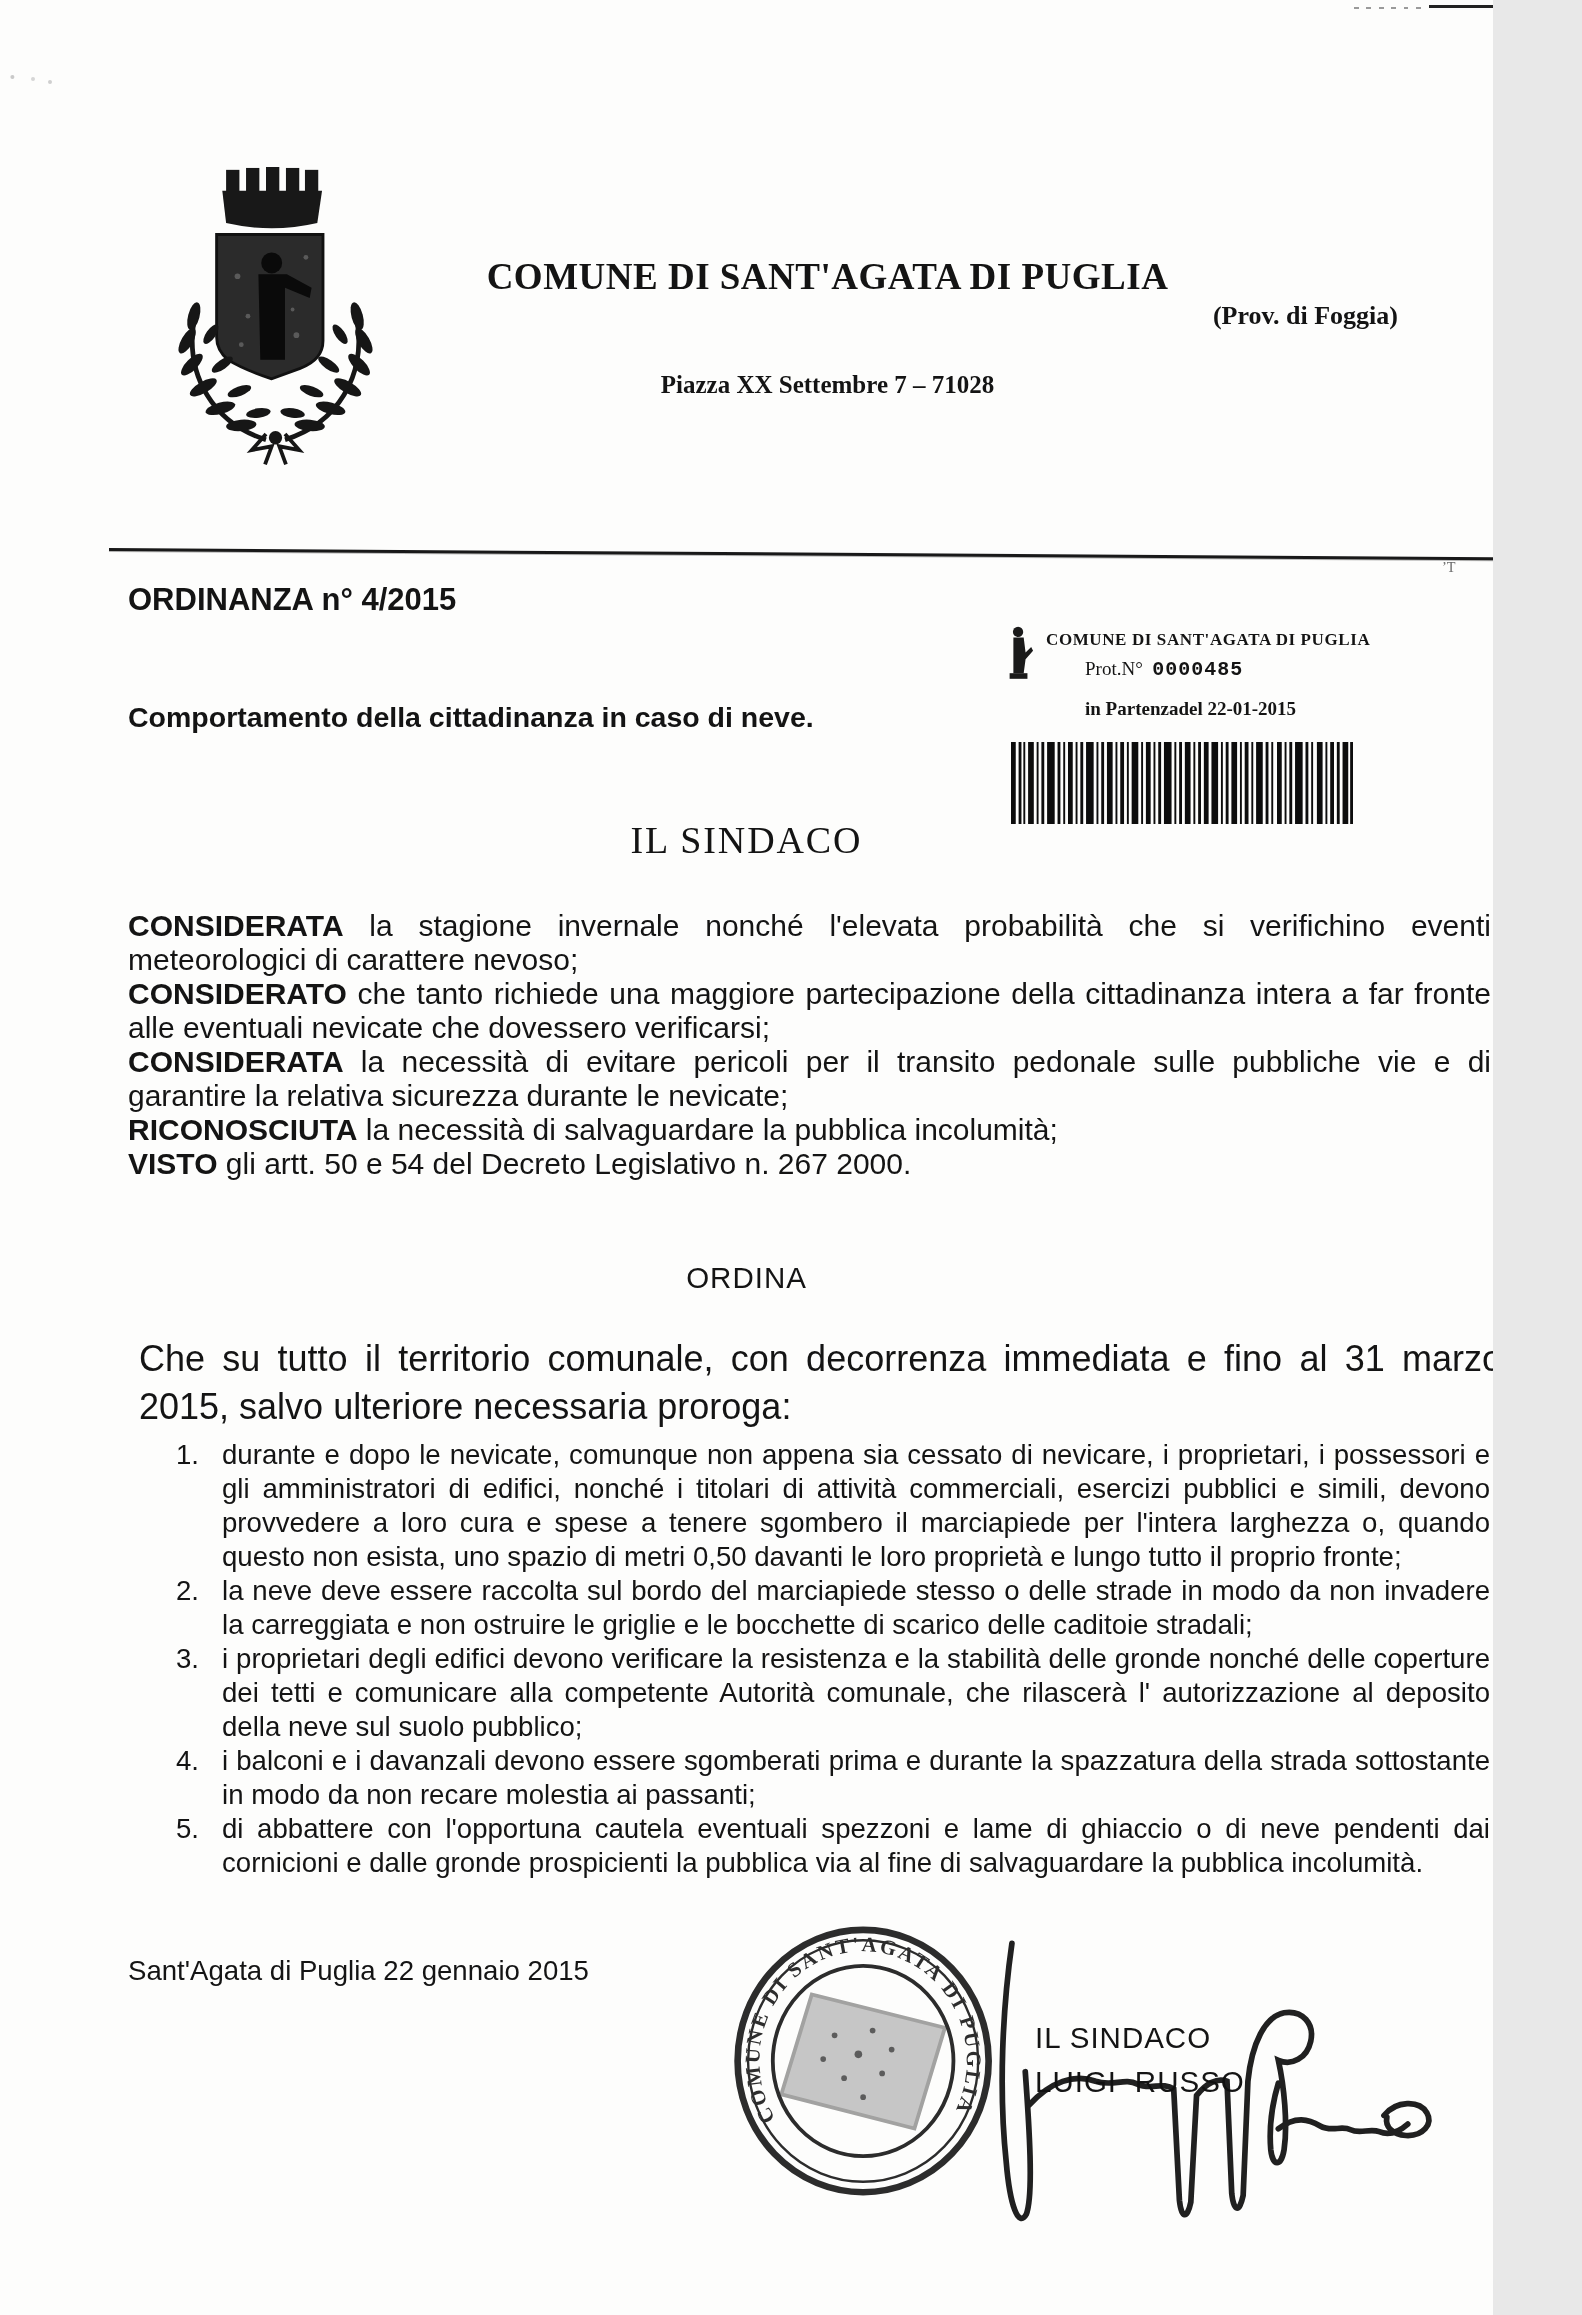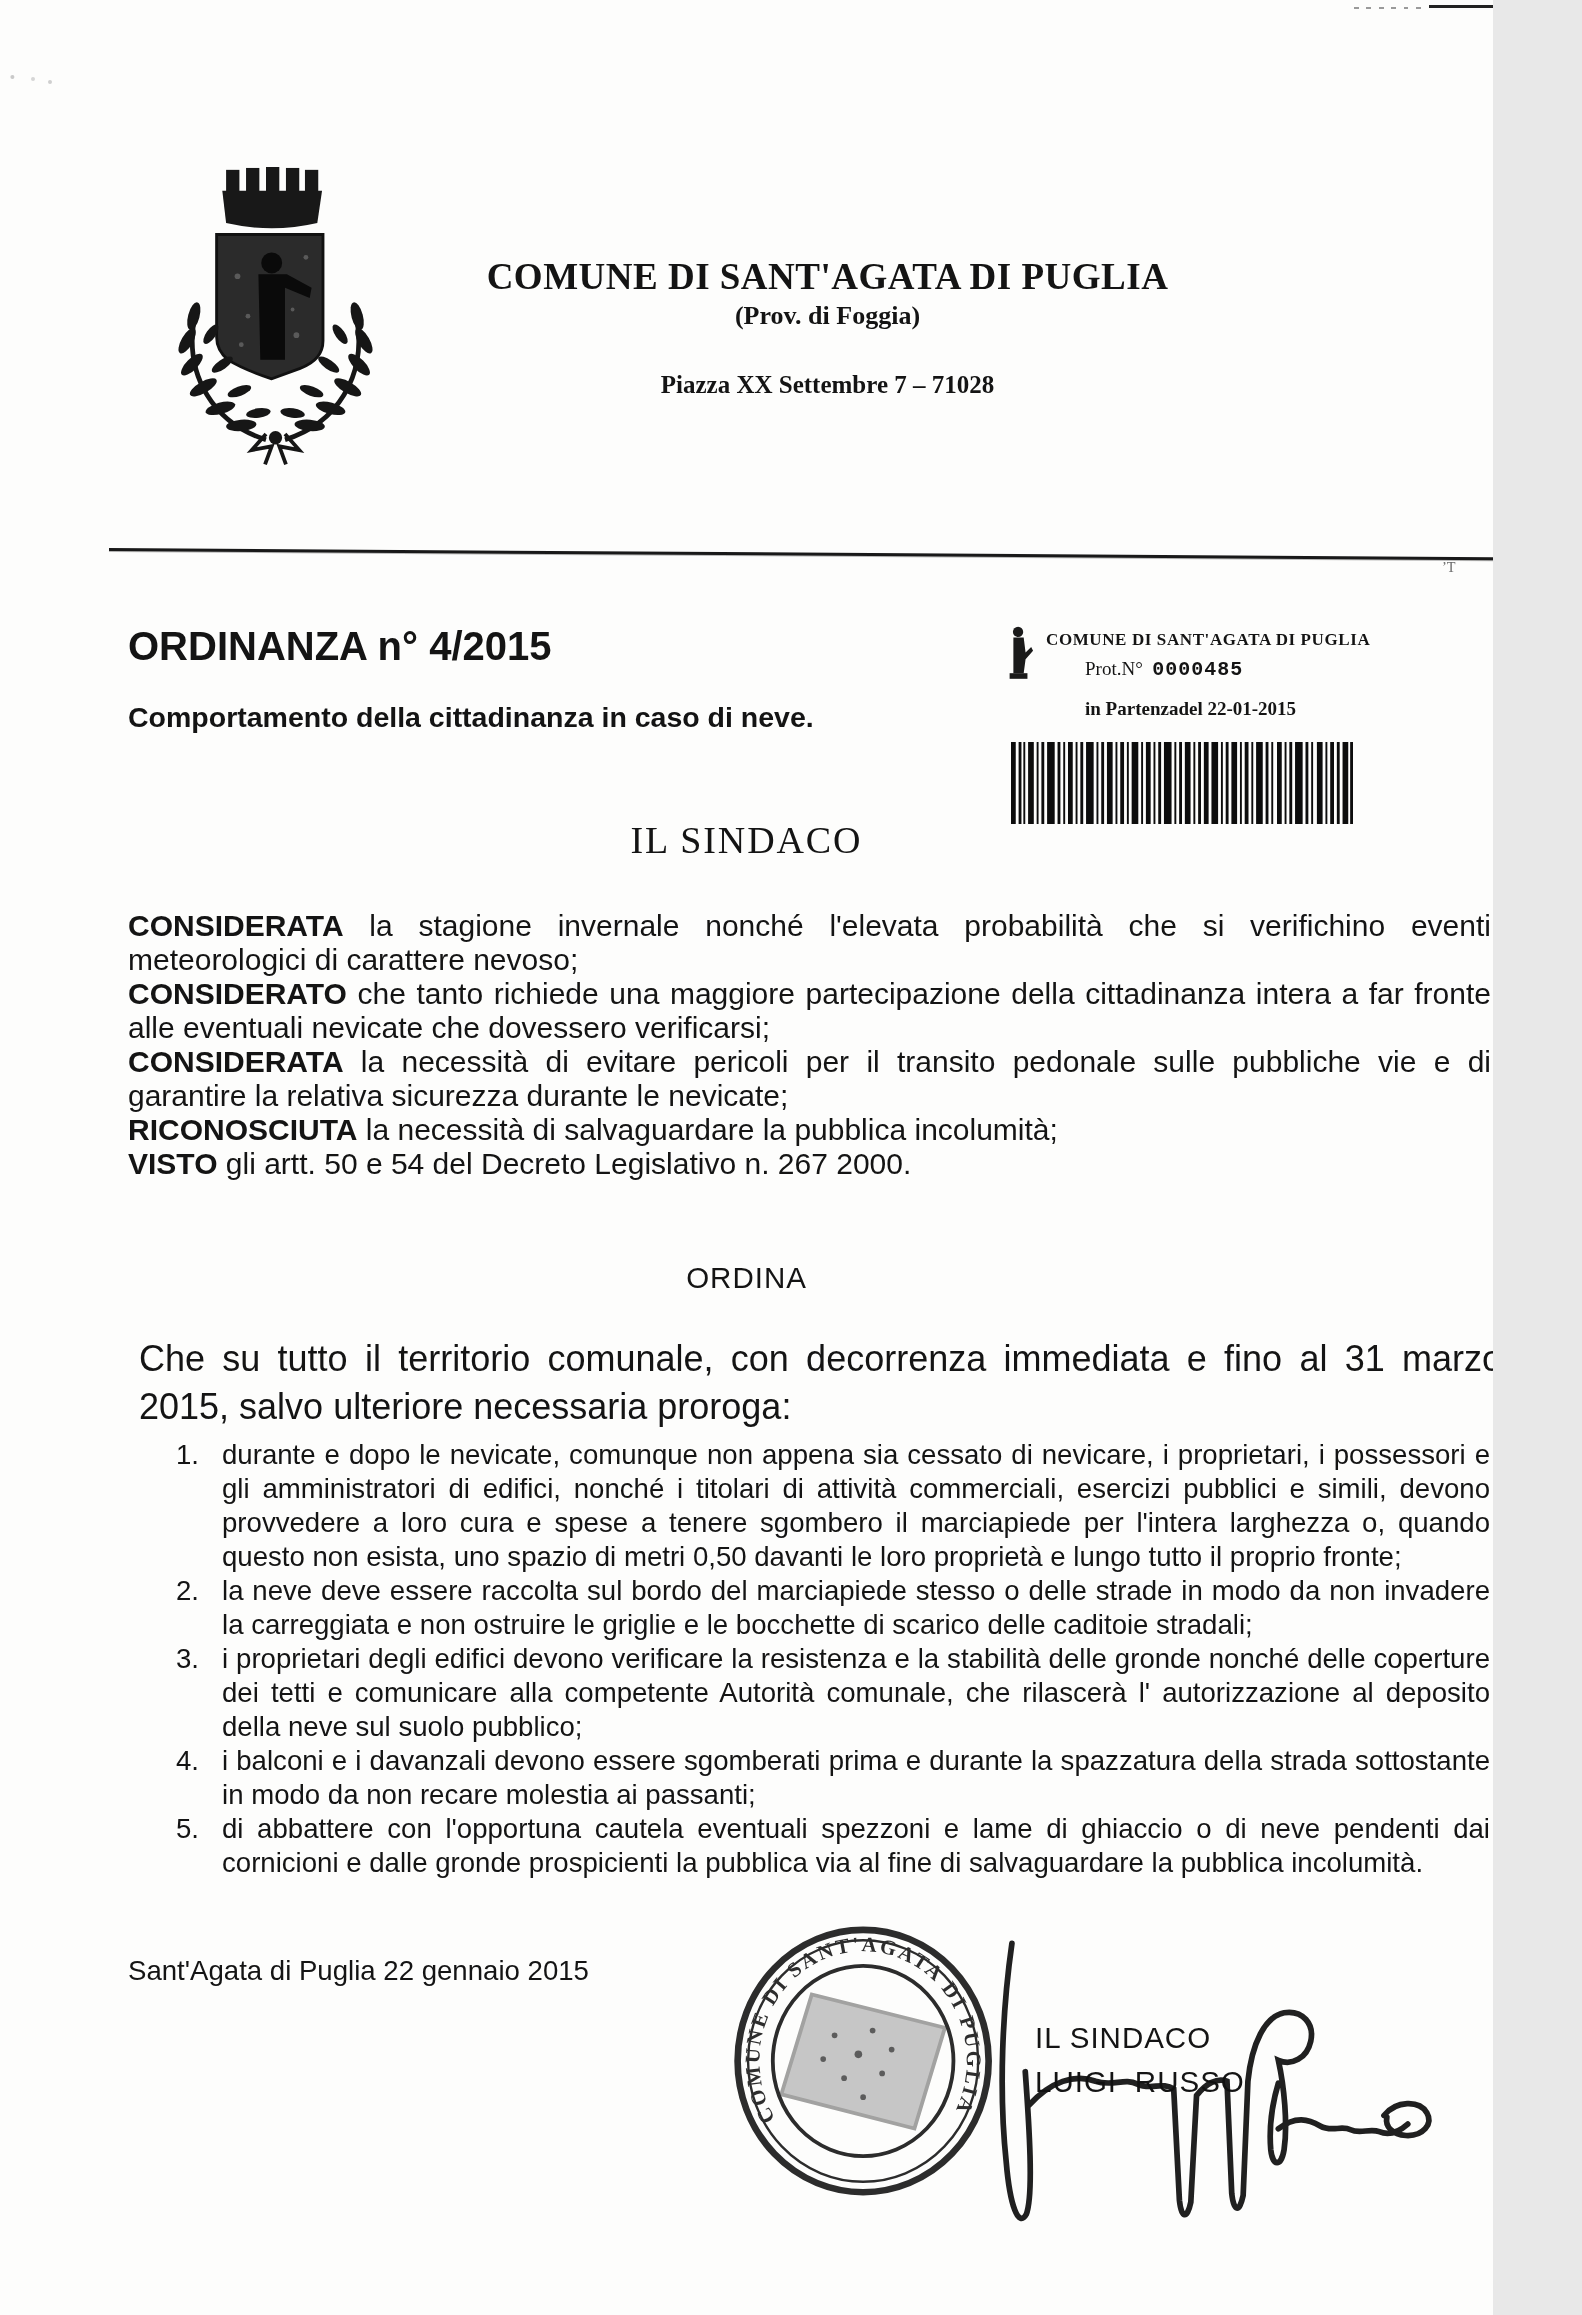--- a/index.html
+++ b/index.html
@@ -17,30 +17,30 @@
   .speck{left:0;top:0;width:1.9px;height:1.9px;background:transparent;border-radius:50%;
     box-shadow:11.4px 76px 0 1px #c9c9c9,32px 78px 0 1px #d6d6d6,49px 81px 0 1px #cfcfcf,
       1566px 749px 0 1px #9a9a9a,1572px 767px 0 1.9px #8e8e8e,1563px 788px 0 1px #a5a5a5,
       1574px 810px 0 1.9px #949494,1567px 829px 0 1px #a0a0a0,1576px 843px 0 1px #ababab,
       1569px 1124px 0 1px #b5b5b5,1566px 510px 0 1px #bdbdbd,1560px 723px 0 1px #b0b0b0;}
 
   
   .crest{left:133px;top:143px;}
   .head-center{left:257px;top:255px;width:1141px;text-align:center;}
   .muni{font-size:37px;font-weight:bold;letter-spacing:0.5px;line-height:44px;}
-  .prov{font-size:26px;font-weight:bold;line-height:34px;}
+  .prov{font-size:26px;font-weight:bold;line-height:34px;text-align:right;}
   .addr{font-size:25px;font-weight:bold;margin-top:36px;line-height:32px;}
   .site{font-size:25px;font-weight:bold;line-height:32px;}
 
   .divider{left:109px;top:548px;width:1391px;height:2.9px;background:#191919;
     transform:rotate(0.38deg);transform-origin:left center;box-shadow:0 1px 0 rgba(60,60,60,.35);}
   .divider-mark{left:1442px;top:559px;font-size:14.3px;color:#6a6a6a;}
 
   
-  .ord-no{left:128px;top:624px;font-size:40px;font-weight:bold;}
+  .ord-no{left:128px;top:582px;font-size:31px;font-weight:bold;}
   .ord-subject{left:128px;top:701px;font-size:28.5px;font-weight:bold;}
 
   
   .prot{left:994px;top:618px;width:438px;}
   .prot-figure{position:absolute;left:9.5px;top:5.7px;}
   .prot-muni{position:absolute;left:52px;top:12.4px;font-size:17px;font-weight:bold;letter-spacing:0.6px;white-space:nowrap;}
   .prot-l2{position:absolute;left:91px;top:40px;white-space:nowrap;}
   .prot-label{font-size:19px;}
   .prot-num{font-size:20px;font-weight:bold;margin-left:9.5px;letter-spacing:1px;font-family:Liberation Mono, monospace;}
   .prot-l3{position:absolute;left:91px;top:80px;font-size:19px;font-weight:bold;white-space:nowrap;}

